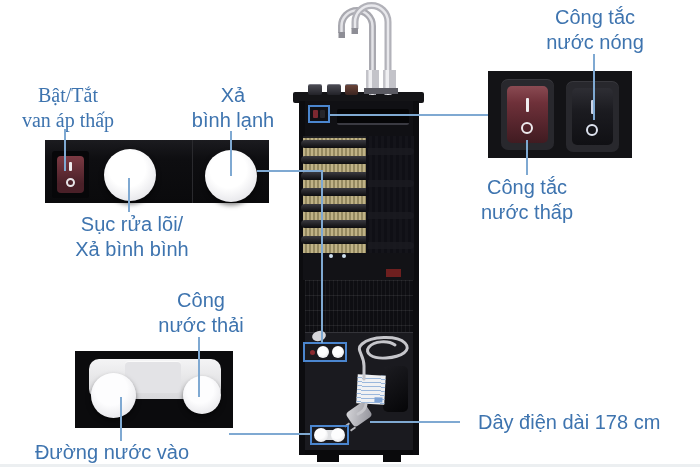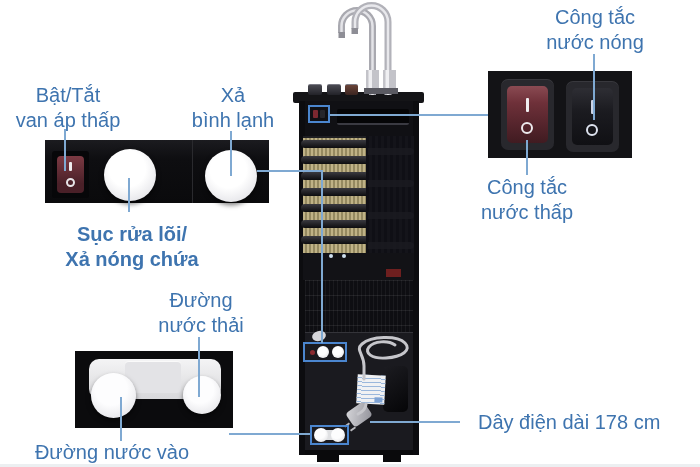--- a/index.html
+++ b/index.html
@@ -2,23 +2,23 @@
 <html><head>
 <meta charset="utf-8">
 <style>
   * { margin:0; padding:0; box-sizing:border-box; }
   body { background:#fff; font-family:"Liberation Sans","DejaVu Sans",sans-serif; }
   .canvas { position:relative; width:700px; height:467px; background:#ffffff; overflow:hidden; }
 
   
   .lbl { position:absolute; color:#3e74af; font-size:20px; line-height:25px; text-align:center; }
   .lbl span { display:block; }
-  #lbl-low-pressure { left:6px;  top:83px;  width:124px; }
+  #lbl-low-pressure { left:6px;  top:83px;  width:124px;font-family:Liberation Serif, serif; }
   #lbl-cold-drain   { left:171px;top:83px;  width:124px; }
-  #lbl-flush        { left:59px; top:222px; width:146px;font-weight:bold; }
+  #lbl-flush        { left:59px; top:212px; width:146px; }
   #lbl-waste        { left:139px;top:288px; width:124px; }
   #lbl-inlet        { left:30px; top:440px; width:164px;text-align:center; }
   #lbl-cold-switch  { left:533px;top:5px;   width:124px; }
   #lbl-hot-switch   { left:465px;top:175px; width:124px; }
   #lbl-cord         { left:478px;top:410px; width:220px; text-align:left; }
 
   
   .line { position:absolute; background:#7fa9d2; z-index:30; }
   #l1  { left:64px;  top:129px; width:2px; height:42px; }
   #l2  { left:230px; top:131px; width:2px; height:45px; }
@@ -273,24 +273,24 @@
   <div class="lbl" id="lbl-cold-switch">
     <span>Công tắc</span>
     <span>nước nóng</span>
   </div>
   <div class="lbl" id="lbl-hot-switch">
     <span>Công tắc</span>
     <span>nước thấp</span>
   </div>
   <div class="lbl" id="lbl-flush">
     <span>Sục rửa lõi/</span>
-    <span>Xả nóng chứa</span>
+    <span>Xả bình bình</span>
   </div>
   <div class="lbl" id="lbl-waste">
-    <span>Đường</span>
+    <span>Công</span>
     <span>nước thải</span>
   </div>
   <div class="lbl" id="lbl-inlet">
     <span>Đường nước vào</span>
   </div>
   <div class="lbl" id="lbl-cord">
     <span>Dây điện dài 178 cm</span>
   </div>
 
   <div class="bottom-strip"></div>

